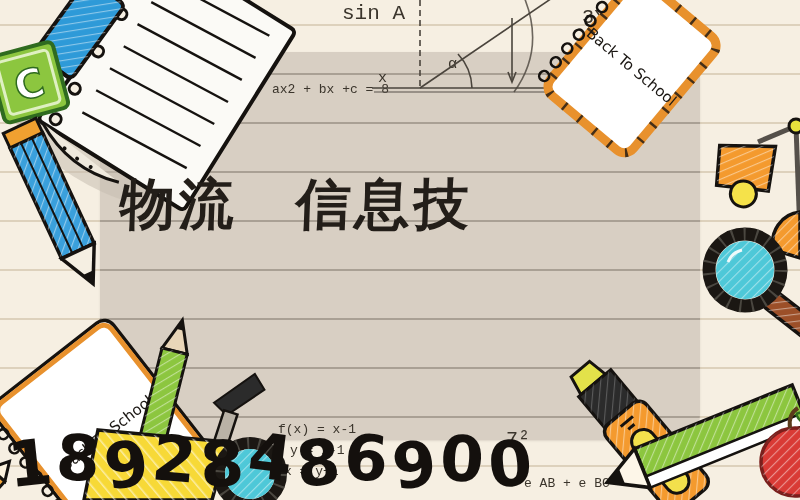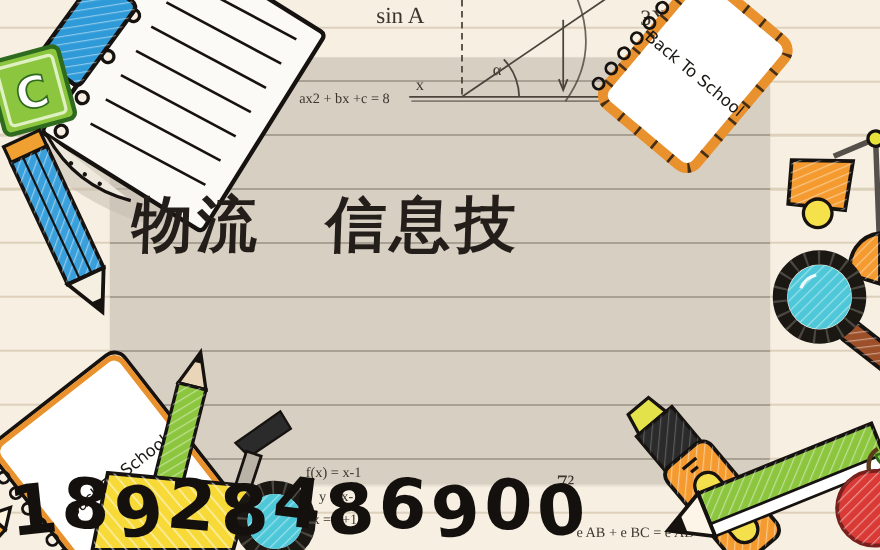--- a/index.html
+++ b/index.html
@@ -13,21 +13,21 @@
   }
   .panel{
     position:absolute;left:100px;top:52px;width:600px;height:388px;
     border-radius:26px;
     background:
       repeating-linear-gradient(180deg, rgba(0,0,0,0) 0 21px, #a9a094 21px 23px, rgba(0,0,0,0) 23px 49px),
       #d8cfc3;
     box-shadow:0 1px 2px rgba(90,80,65,.15);
   }
   .math-layer span{
-    position:absolute;color:#3b352c;font-family:Liberation Serif, serif;
+    position:absolute;color:#3b352c;font-family:Liberation Mono, monospace;
     white-space:nowrap;
   }
   .doodles{position:absolute;left:0;top:0;width:800px;height:500px;}
   .title-row{
     position:absolute;left:120px;top:168px;display:flex;gap:58px;
     font-size:55px;font-weight:800;color:#231e19;letter-spacing:4px;
     font-family:"DejaVu Sans", sans-serif;transform:skewX(-2deg);
     white-space:nowrap;
   }
   .phone{

